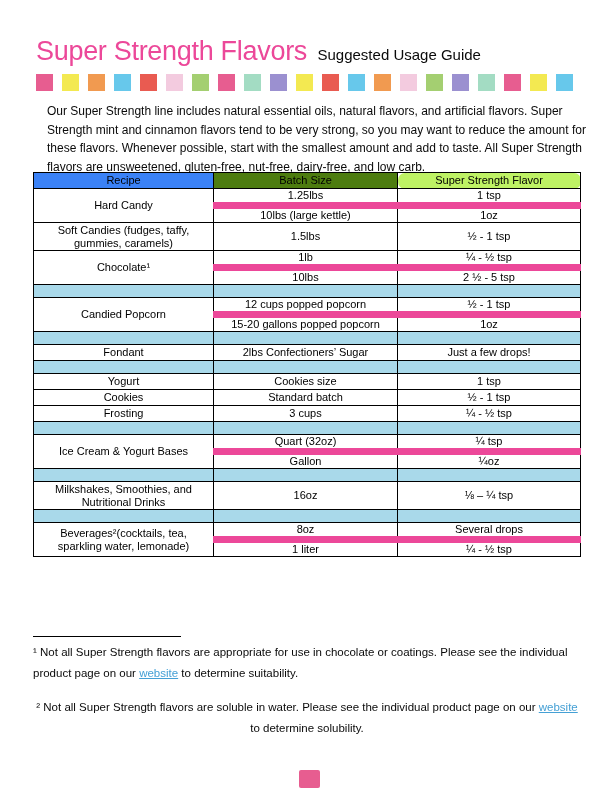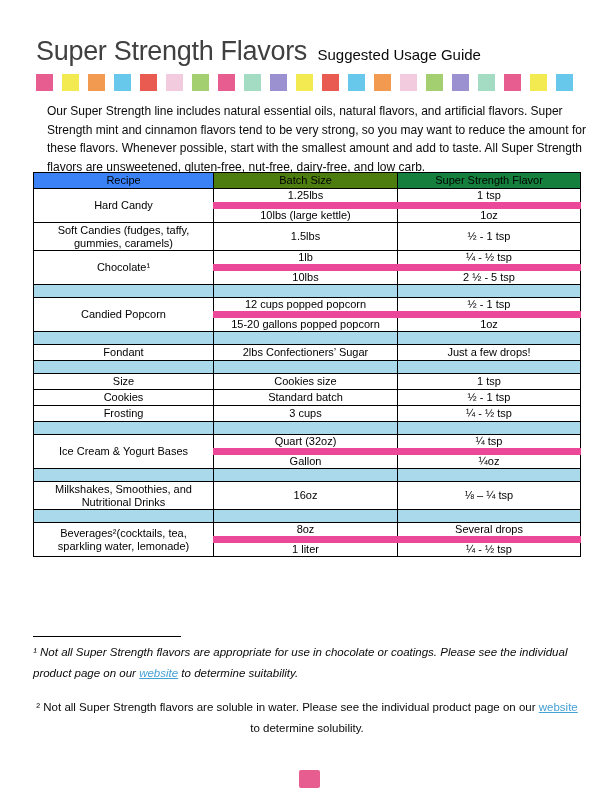--- a/index.html
+++ b/index.html
@@ -1,20 +1,20 @@
 <!DOCTYPE html>
 <html><head>
 <meta charset="utf-8">
 <style>
   * { margin:0; padding:0; box-sizing:border-box; }
   html,body { width:612px; height:792px; background:#ffffff; }
   body { font-family:"Liberation Sans", sans-serif; color:#000; position:relative; overflow:hidden; }
 
   .title-block { position:absolute; top:36px; left:36px; width:550px; white-space:nowrap; }
-  .main-title { display:inline; font-size:27px; font-weight:normal; letter-spacing:-0.3px; color:#404040; }
+  .main-title { display:inline; font-size:27px; font-weight:normal; letter-spacing:-0.3px; color:#ec4899; }
   .sub-title  { display:inline; font-size:15px; font-weight:normal; margin-left:6px; color:#0a0a0a; }
 
   .stripe { position:absolute; top:74px; left:36px; width:537px; height:17px;
             display:flex; justify-content:space-between; }
   .stripe .sq { width:17px; height:17px; flex:0 0 17px; }
 
   .intro { position:absolute; top:102px; left:47px; width:546px;
            font-size:12px; line-height:18.5px; color:#0a0a0a; }
 
   table.usage-table { position:absolute; top:172px; left:33px; width:547px;
@@ -25,21 +25,21 @@
   }
   .usage-table th { height:16px; }
   .usage-table tr.sub td { border-top:7px solid #ec4899; }
   .usage-table tr.tall td { height:28px; }
   .usage-table tr.spacer td { height:13px; }
 
   .fn-rule { position:absolute; top:636px; left:33px; width:148px; height:0;
              border-top:1px solid #000; }
   .footnote { position:absolute; left:33px; width:548px;
               font-size:11.5px; line-height:21px; color:#0a0a0a; }
-  #footnote-1 { top:642px;font-style:italic; }
+  #footnote-1 { top:642px; }
   #footnote-2 { top:697px;text-align:center; }
   .footnote a { text-decoration:underline; cursor:pointer; }
 
   .footer-square { position:absolute; left:299px; top:770px; width:21px; height:18px; border-radius:2px; }
 </style>
 </head>
 <body>
 
 <div class="title-block">
   <span class="main-title">Super Strength Flavors</span>
@@ -75,21 +75,21 @@
 <table class="usage-table">
   <colgroup>
       <col style="width:180px">
       <col style="width:184px">
       <col style="width:183px">
     </colgroup>
   <tbody>
       <tr>
     <th style="background: #3b82f6;">Recipe</th>
     <th style="background: #4d7c0f;">Batch Size</th>
-    <th style="background: #15803d;">Super Strength Flavor</th>
+    <th style="background: #bef264; border-radius: 7px;">Super Strength Flavor</th>
   </tr>
 
   <tr>
     <td rowspan="2">Hard Candy</td>
     <td>1.25lbs</td>
     <td>1 tsp</td>
   </tr>
   <tr class="sub">
     <td>10lbs (large kettle)</td>
     <td>1oz</td>
@@ -139,21 +139,21 @@
     <td>Just a few drops!</td>
   </tr>
 
   <tr class="spacer">
         <td style="background: rgb(169, 217, 234);"></td>
         <td style="background: rgb(169, 217, 234);"></td>
         <td style="background: rgb(169, 217, 234);"></td>
       </tr>
 
   <tr>
-    <td>Size</td>
+    <td>Yogurt</td>
     <td>Cookies size</td>
     <td>1 tsp</td>
   </tr>
   <tr>
     <td>Cookies</td>
     <td>Standard batch</td>
     <td>½ - 1 tsp</td>
   </tr>
   <tr>
     <td>Frosting</td>

